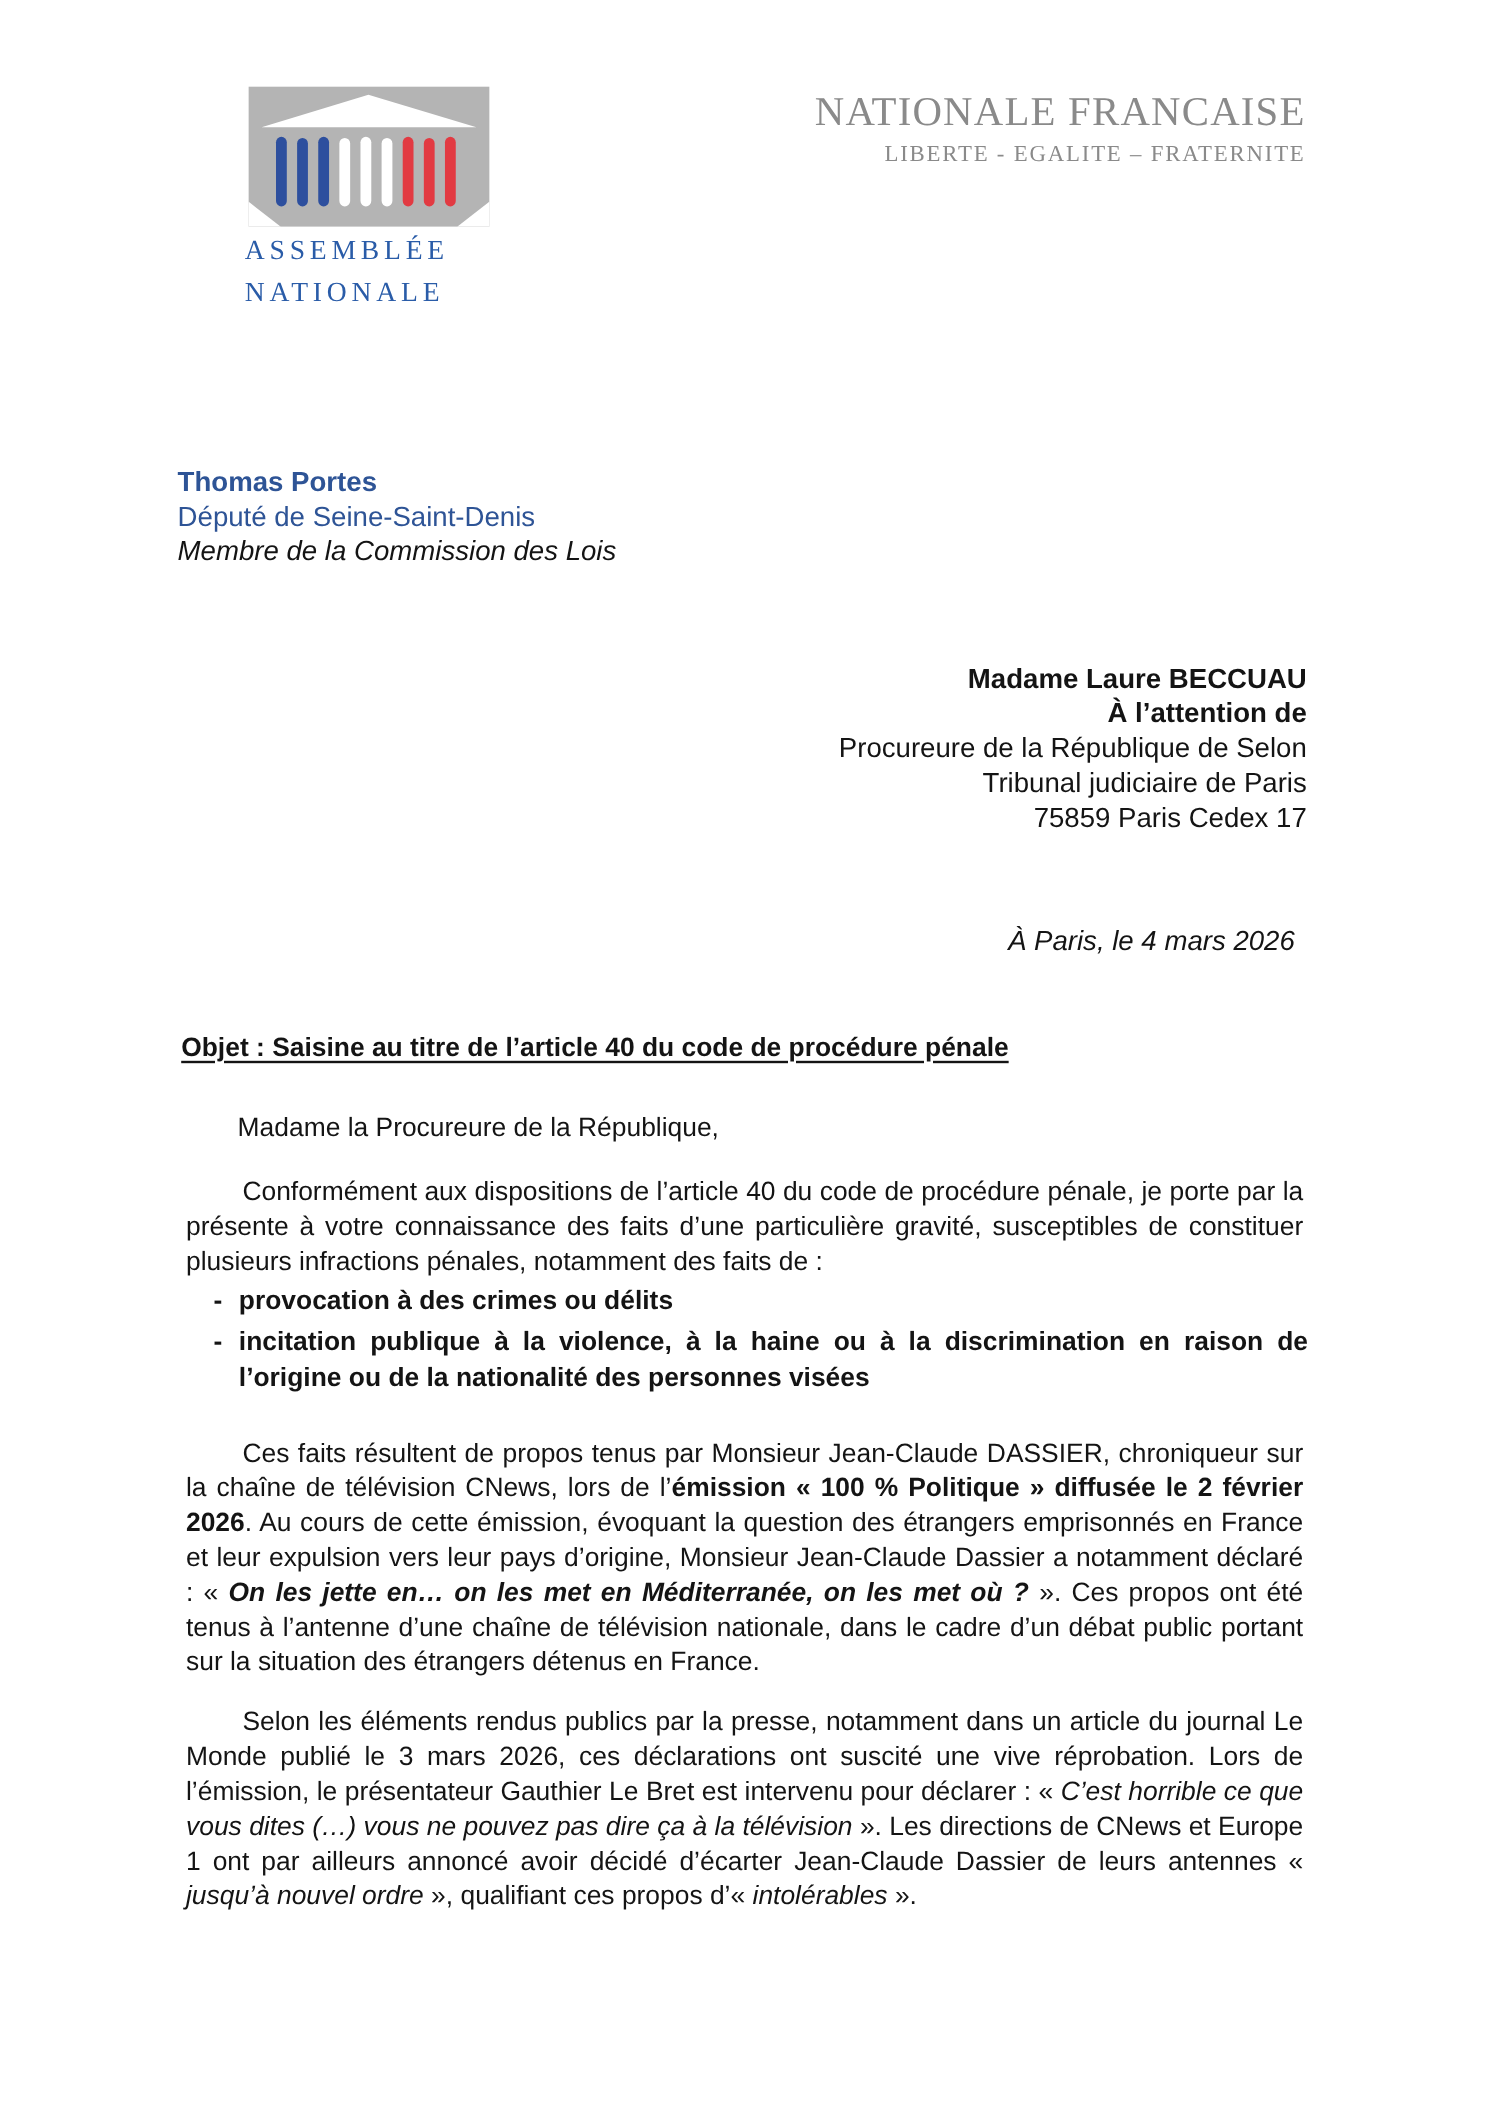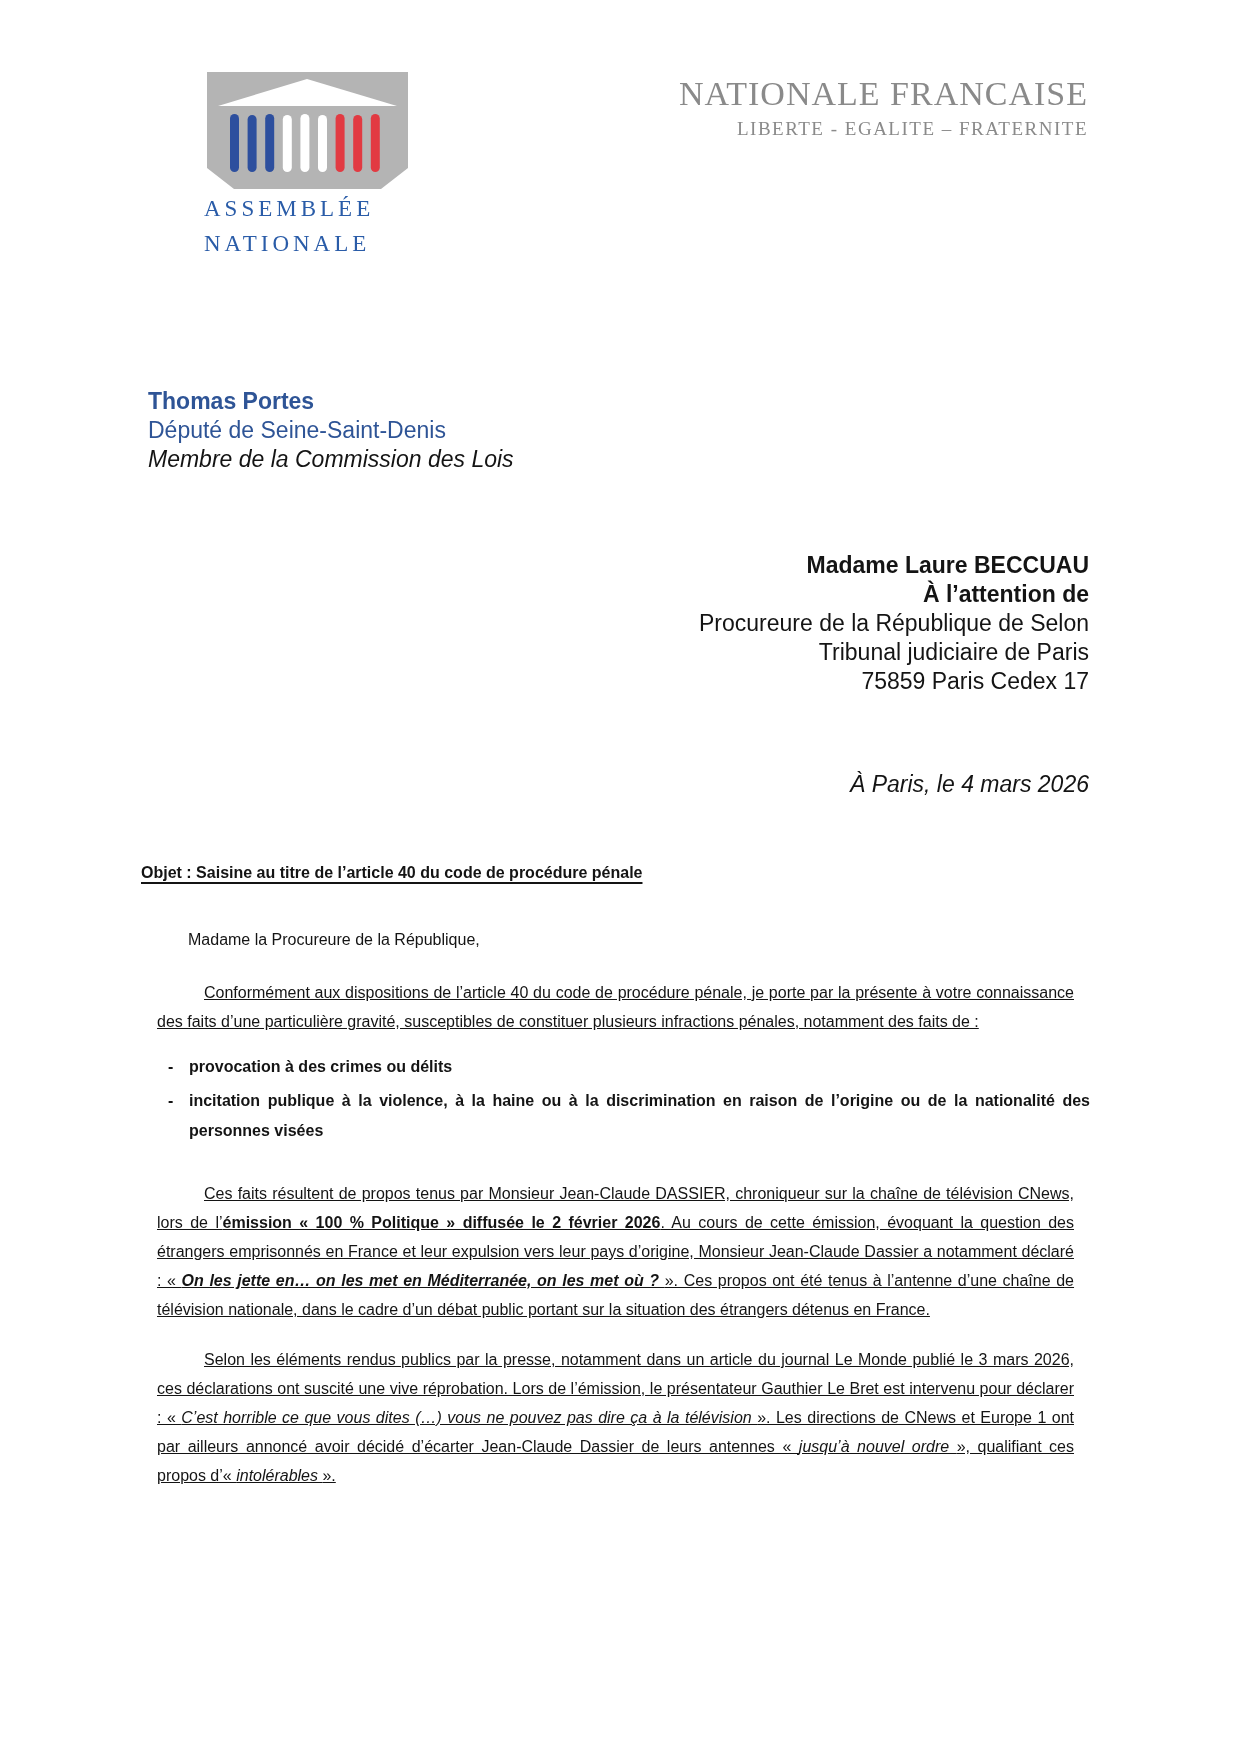--- a/index.html
+++ b/index.html
@@ -32,33 +32,33 @@
   .republic-motto{font-size:19px;line-height:30px;letter-spacing:1.5px;}
   
   .sender{position:absolute;left:148px;top:387px;font-size:23px;line-height:29px;}
   .sender-name{font-weight:bold;color:var(--accent-blue,#2e5496);}
   .sender-title{color:var(--accent-blue,#2e5496);}
   .sender-role{font-style:italic;}
   
   .recipient{position:absolute;top:551px;right:153px;text-align:right;font-size:23px;line-height:29px;}
   .strong{font-weight:bold;}
   
-  .dateline{position:absolute;top:771px;right:153px;font-size:23px;font-style:italic;}
+  .dateline{position:absolute;top:771px;right:163px;font-size:23px;font-style:italic;}
   
   .content{
-    position:absolute;left:141px;right:152px;top:858px;
-    font-size:16px;line-height:29px;text-align:justify;
+    position:absolute;left:151px;right:152px;top:858px;
+    font-size:22px;line-height:29px;text-align:justify;
   }
   .subject{
     font-weight:bold;text-decoration:underline;
     text-decoration-thickness:2px;text-underline-offset:4px;
     margin:0 0 38px;text-align:left;
   }
   .salutation{text-indent:47px;margin:0 0 24px;}
-  .para{text-indent:47px;margin:16px;text-decoration:underline;}
+  .para{text-indent:47px;margin:4px;}
   ul.bullets{list-style:none;margin:2px 0 0;padding:0;font-weight:bold;}
   .bullets li{position:relative;padding-left:48px;line-height:30px;margin:4px 0;text-align:justify;}
   .bullets .dash{position:absolute;left:27px;top:0;}
   .para-facts{margin-top:33px;}
   .para-press{margin-top:21px;}
   .b{font-weight:bold;}
   .i{font-style:italic;}
   .bi{font-weight:bold;font-style:italic;}
 </style>
 </head>

